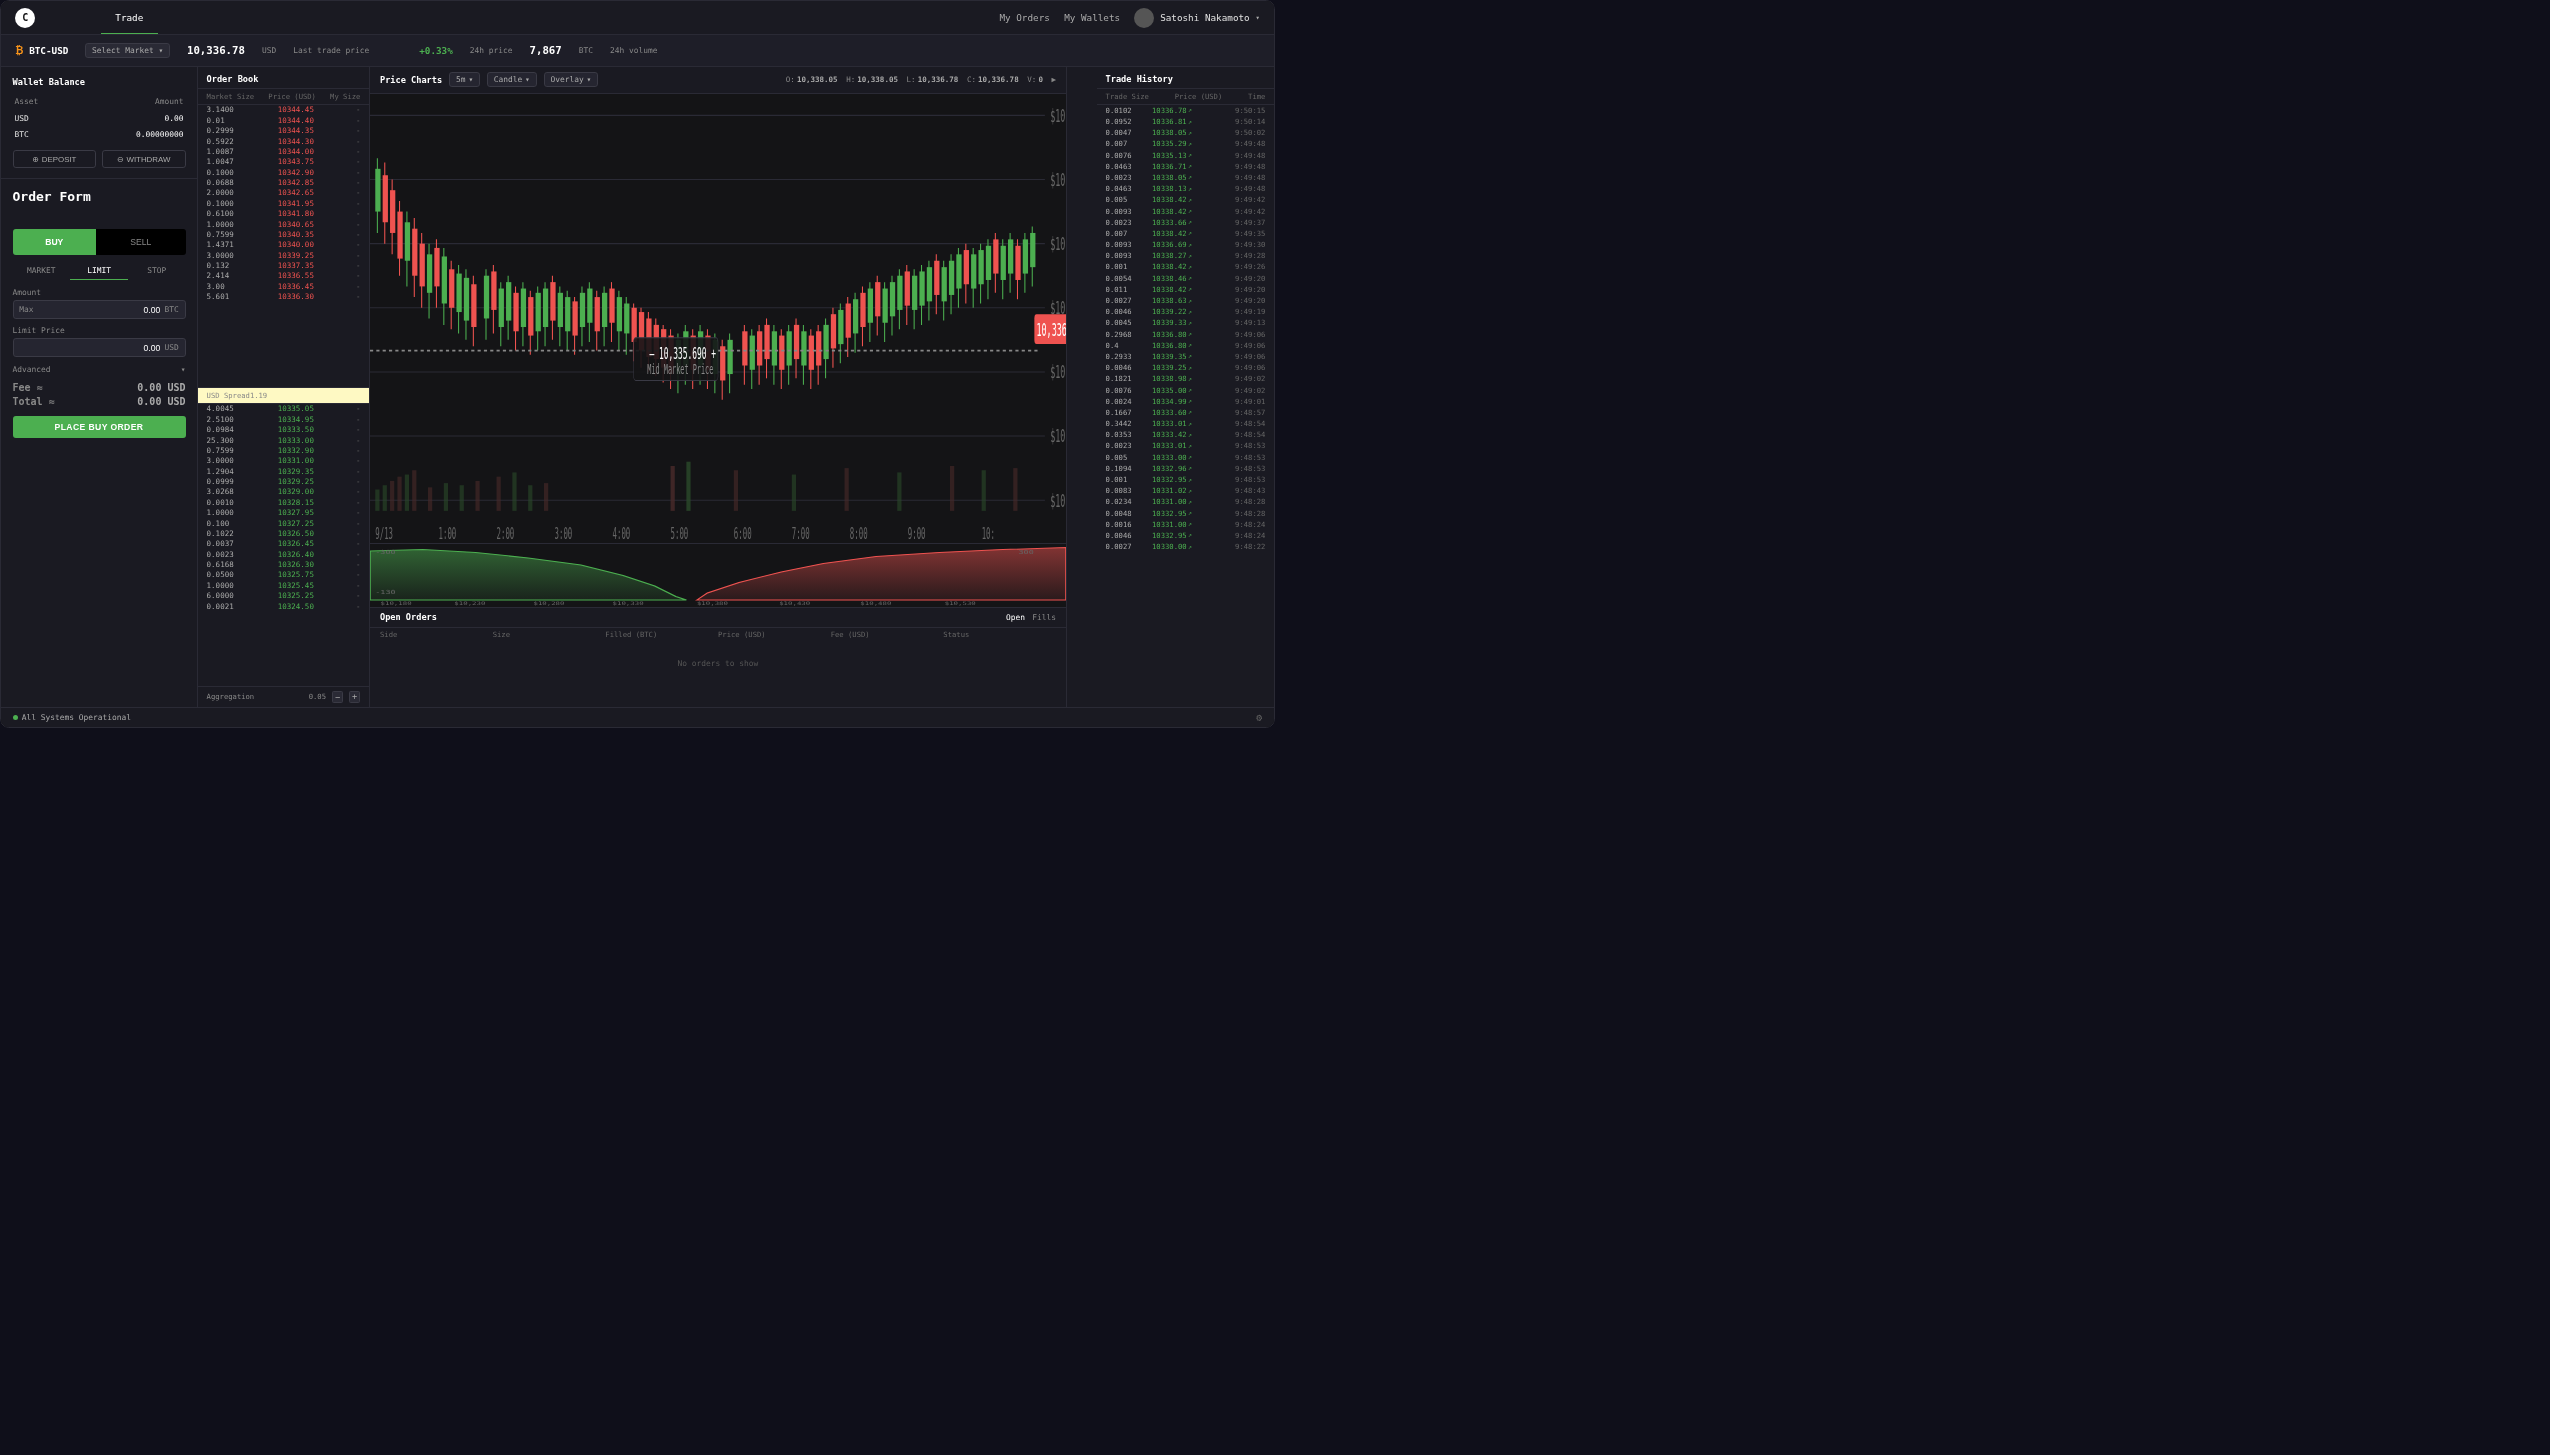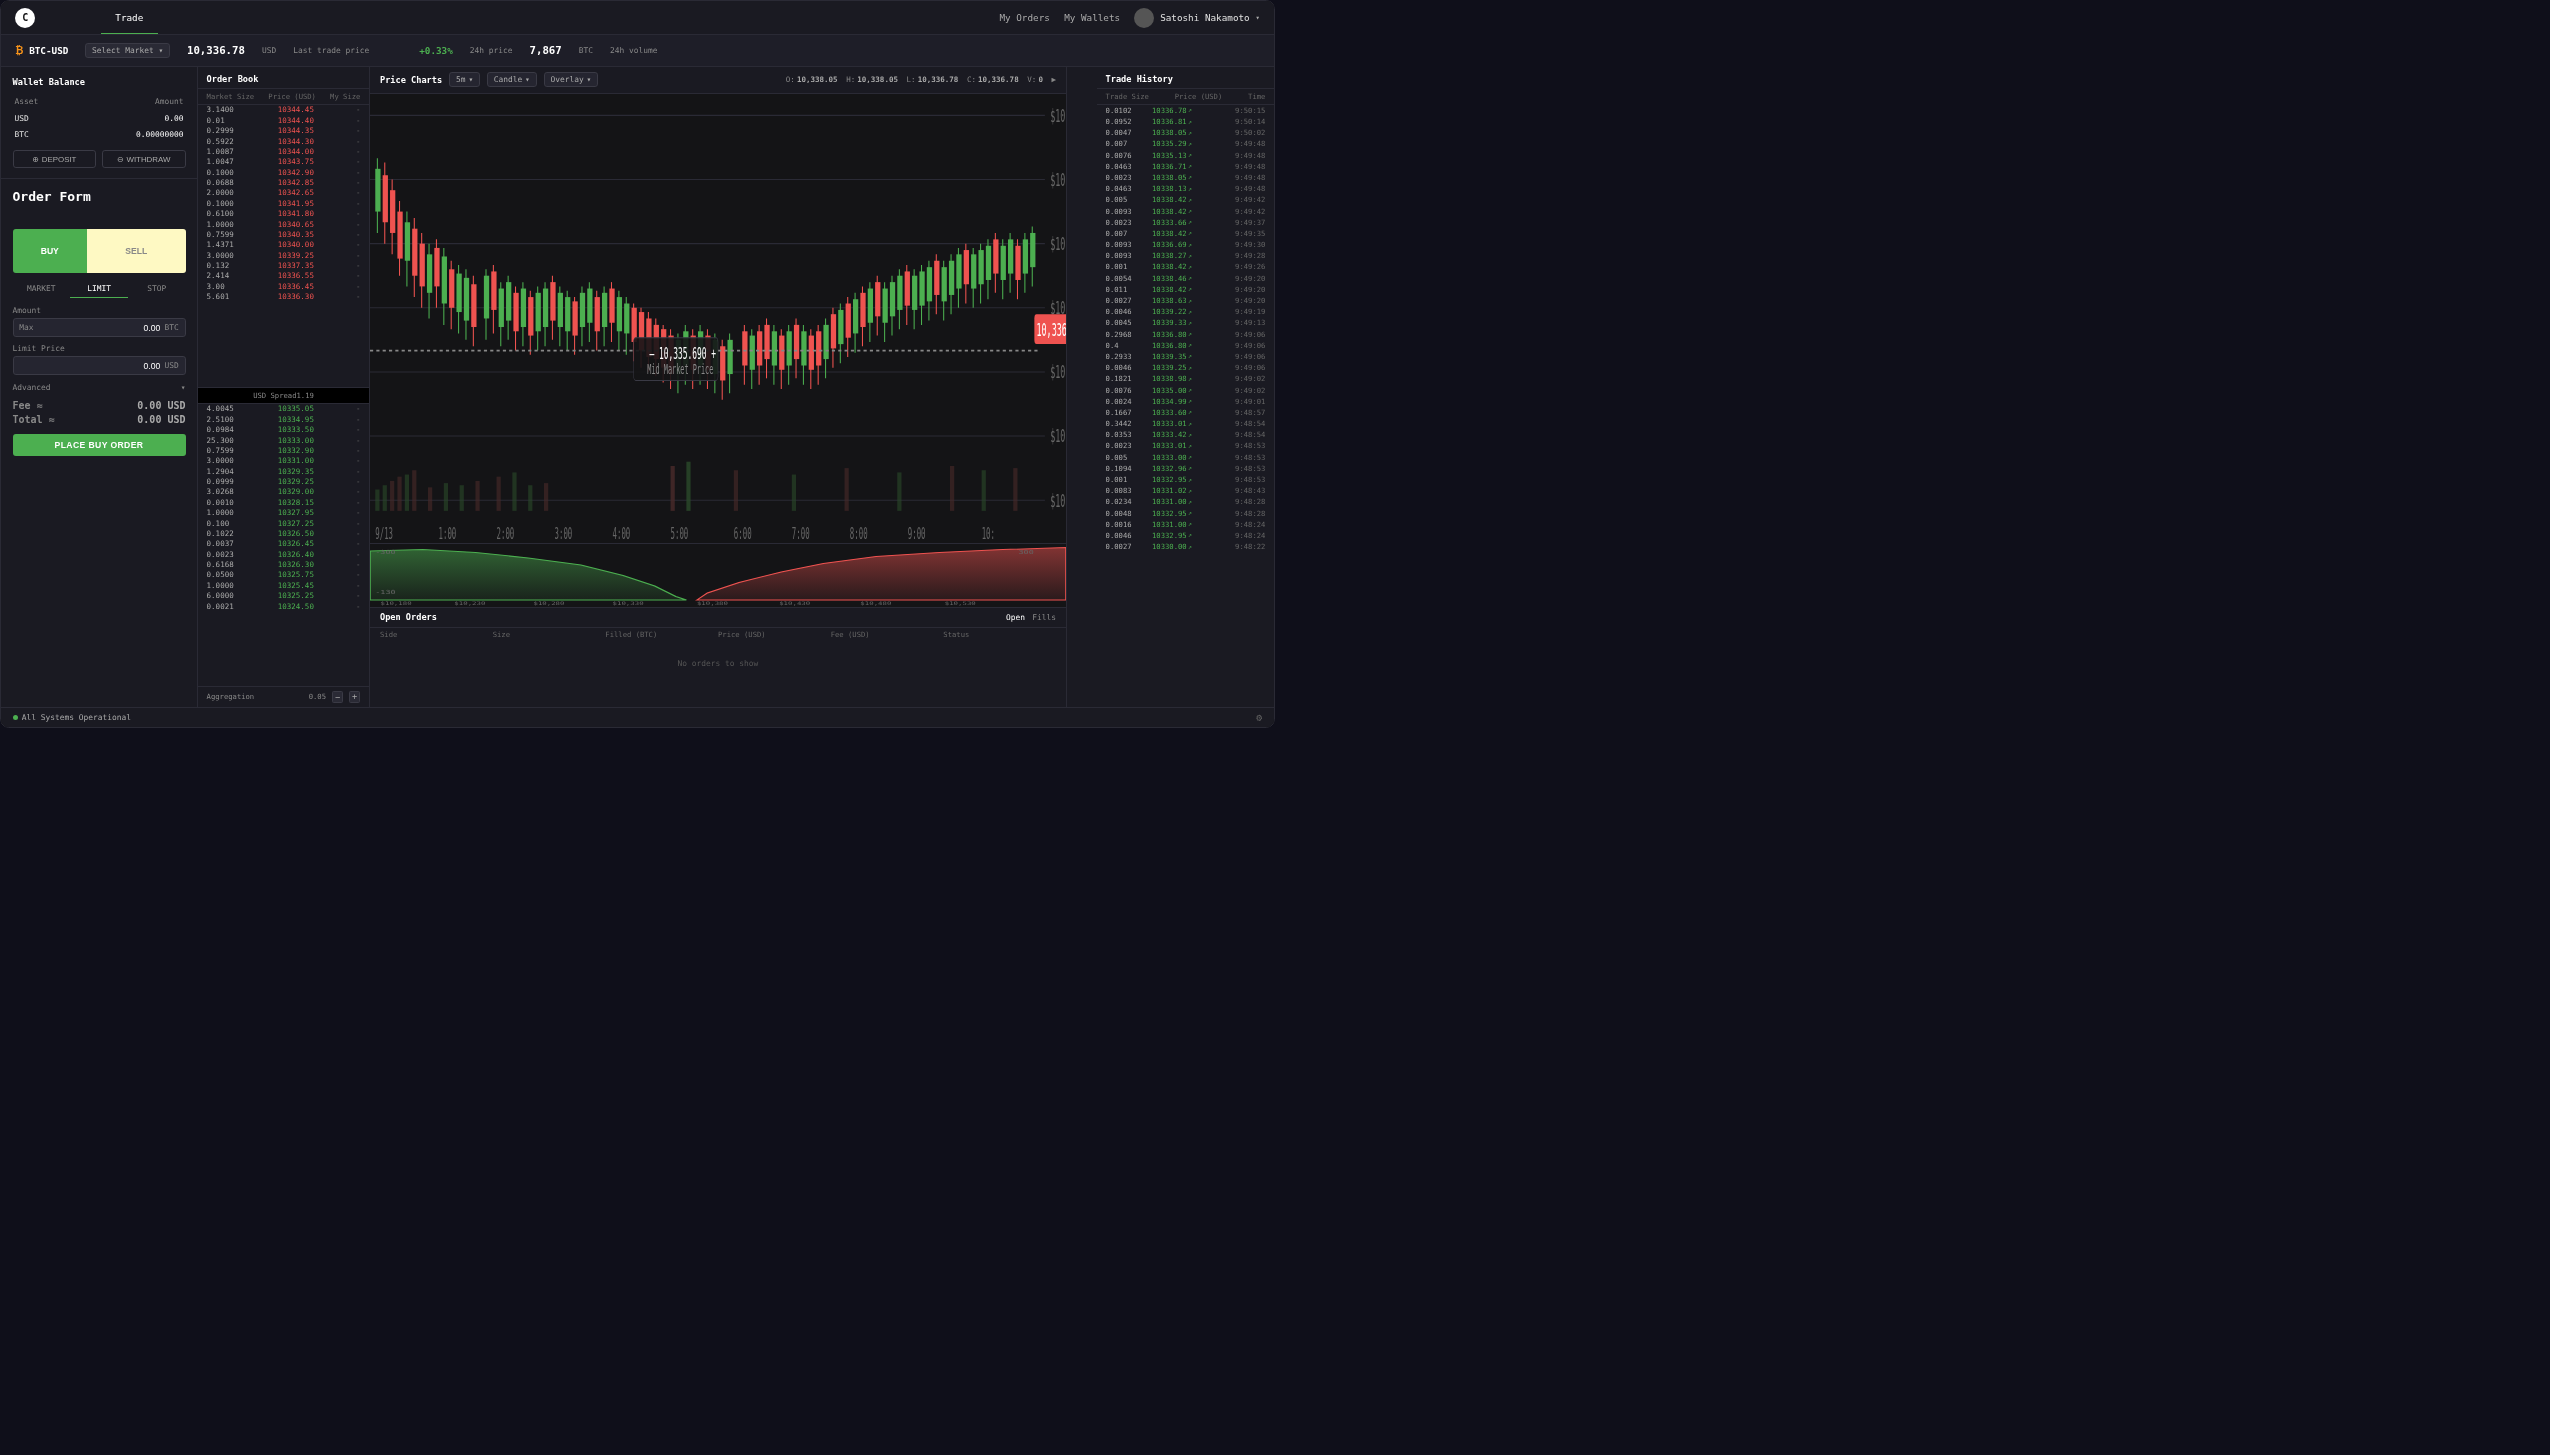--- a/index.html
+++ b/index.html
@@ -202,26 +202,26 @@
       background: #4caf50;
       border: none;
       color: #fff;
       font-size: 8.6px;
       font-weight: 600;
       padding: 5px;
       cursor: pointer;
     }
     .btn-sell {
       flex: 1;
-      background: #fef9c3;
+      background: #000000;
       border: none;
       color: #888;
       font-size: 8.6px;
-      font-weight: 700;
-      padding: 17px;
+      font-weight: 400;
+      padding: 8px;
       cursor: pointer;
     }
     .order-type-tabs {
       display: flex;
       gap: 0;
       margin-bottom: 8.6px;
     }
     .order-type-tab {
       flex: 1;
       text-align: center;
@@ -321,26 +321,26 @@
       padding: 0.7px 8.6px;
       font-size: 7.5px;
       position: relative;
     }
     .ob-market-size { color: #aaa; min-width: 39px; }
     .ob-price-red { color: #ef5350; font-weight: 500; min-width: 50px; text-align: center; }
     .ob-price-green { color: #4caf50; font-weight: 400; min-width: 50px; text-align: center; }
     .ob-my-size { color: #666; min-width: 14.3px; text-align: right; }
     .ob-spread {
       display: flex;
-      justify-content: center;
+      justify-content: flex-start;
       align-items: center;
       padding: 2.9px 8.6px;
       font-size: 7.2px;
       color: #888;
-      background: #000000;
+      background: #fef9c3;
       border-top: 0.7px solid #2a2a35;
       border-bottom: 0.7px solid #2a2a35;
     }
     .ob-aggregation {
       display: flex;
       justify-content: space-between;
       align-items: center;
       padding: 4.3px 8.6px;
       font-size: 7.2px;
       color: #888;

